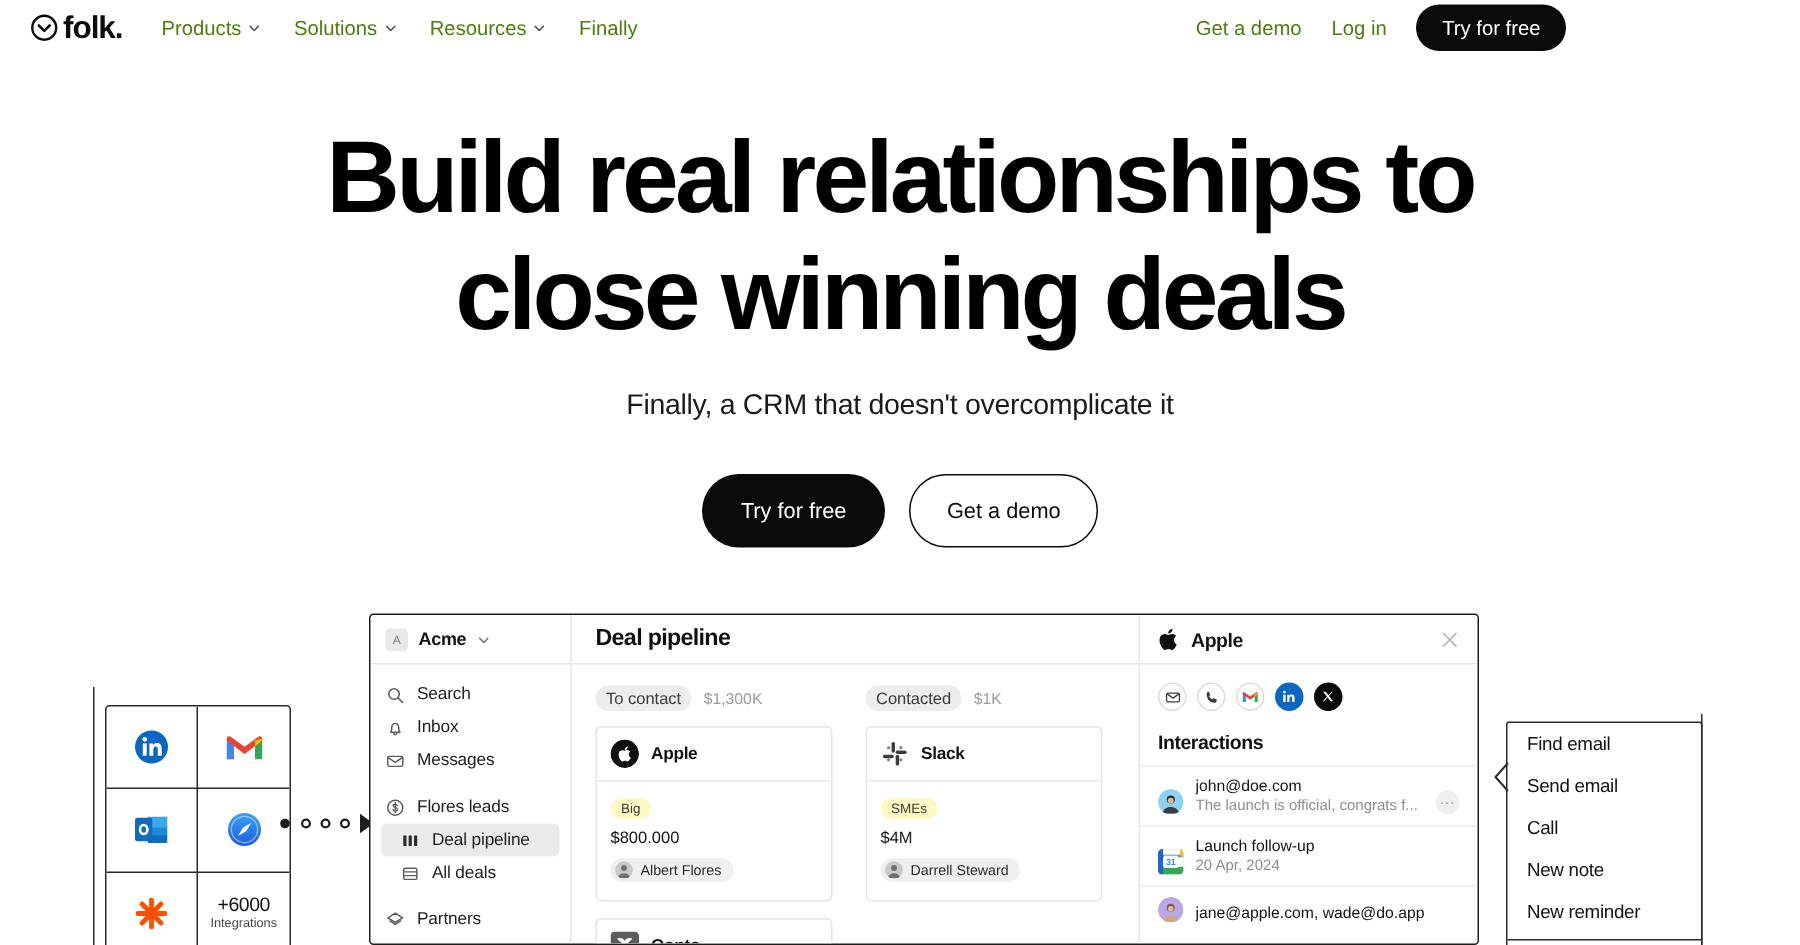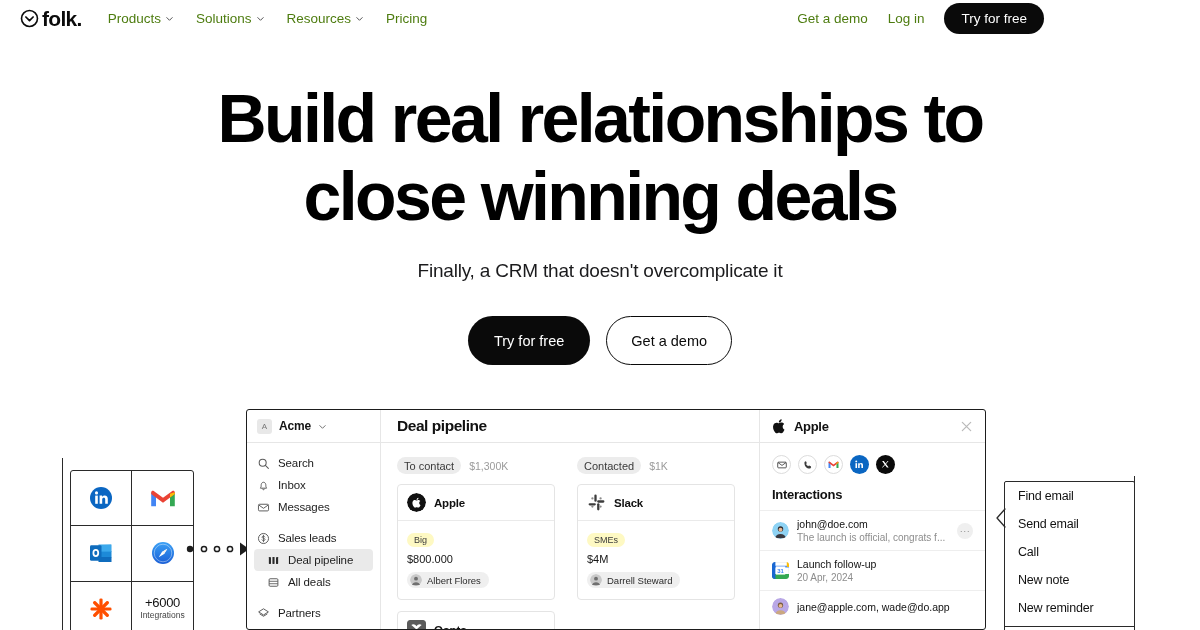--- a/index.html
+++ b/index.html
@@ -156,21 +156,21 @@
   .det-title { font-size: 13px; font-weight: 600; letter-spacing:-0.3px; color:#111; }
   .det-close { margin-left:auto; width: 13px; height: 13px; opacity:.45; cursor:pointer; display:block; }
   .det-actions { display:flex; gap:7px; padding: 12px 12px 0 12px; }
   .act {
     width: 19px; height: 19px; border-radius: 50%; display:flex; align-items:center; justify-content:center;
     border: 1px solid #dcdcdc; background:#fff; cursor:pointer; flex:none;
   }
   .act.solid { border: none; }
   .det-sec { font-size: 13px; font-weight: 600; color:#111; padding: 13px 12px 8px 12px; letter-spacing:-0.3px; }
   .inter {
-    display:flex; gap: 8px; align-items:center; padding: 7px 12px;
+    display:flex; gap: 8px; align-items:flex-end; padding: 7px 12px;
     border-top: 1px solid #eee;
   }
   .inter .ava { width: 17px; height: 17px; border-radius:50%; flex:none; display:block; }
   .inter .ava.sq { border-radius: 3px; }
   .inter-txt { min-width: 0; flex:1; }
   .inter-l1 { font-size: 10.5px; color:#111; font-weight: 500; white-space:nowrap; overflow:hidden; text-overflow:ellipsis; }
   .inter-l2 { font-size: 10px; color:#8d8d8d; margin-top: 2px; white-space:nowrap; overflow:hidden; text-overflow:ellipsis; }
   .dots {
     width: 16px; height: 16px; border-radius:50%; background:#efefef; flex:none;
     display:flex; align-items:center; justify-content:center; color:#8a8a8a; font-size:9px;
@@ -218,21 +218,21 @@
             <path d="M2 4 L5 7 L8 4" fill="none" stroke="#17171a" stroke-width="1.1" stroke-linecap="round" stroke-linejoin="round"></path>
           </svg>
       </div>
       <div class="nav-link">
         <span>Resources</span>
         <svg class="caret" viewBox="0 0 10 10">
             <path d="M2 4 L5 7 L8 4" fill="none" stroke="#17171a" stroke-width="1.1" stroke-linecap="round" stroke-linejoin="round"></path>
           </svg>
       </div>
       <div class="nav-link">
-        <span>Pricing</span>
+        <span>Finally</span>
       </div>
     </div>
 
     <div class="nav-right">
       <div class="nav-link">Get a demo</div>
       <div class="nav-link">Log in</div>
       <button class="btn-primary-sm">Try for free</button>
     </div>
   </div>
 
@@ -358,21 +358,21 @@
           </div>
 
           <div class="sb-gap"></div>
 
           <div class="sb-item">
             <svg class="sb-ico" viewBox="0 0 16 16">
               <circle cx="8" cy="8" r="6.2" fill="none" stroke="#5c5c5c" stroke-width="1.2"></circle>
               <path d="M9.7 6.1c-.3-.7-1-1-1.8-1-1 0-1.7.5-1.7 1.3 0 1.9 3.7.8 3.7 2.8 0 .9-.8 1.5-1.9 1.5-.9 0-1.6-.35-1.9-1.1" fill="none" stroke="#5c5c5c" stroke-width="1.1" stroke-linecap="round"></path>
               <path d="M8 3.9v8.2" stroke="#5c5c5c" stroke-width="1.1" stroke-linecap="round"></path>
             </svg>
-            <span>Sales leads</span>
+            <span>Flores leads</span>
           </div>
 
           <div class="sb-item sub active">
             <svg class="sb-ico" viewBox="0 0 16 16">
               <rect x="2.3" y="3.6" width="2.6" height="8.8" rx="0.6" fill="#2a2a2a"></rect>
               <rect x="6.7" y="3.6" width="2.6" height="8.8" rx="0.6" fill="#2a2a2a"></rect>
               <rect x="11.1" y="3.6" width="2.6" height="8.8" rx="0.6" fill="#2a2a2a"></rect>
             </svg>
             <span>Deal pipeline</span>
           </div>

